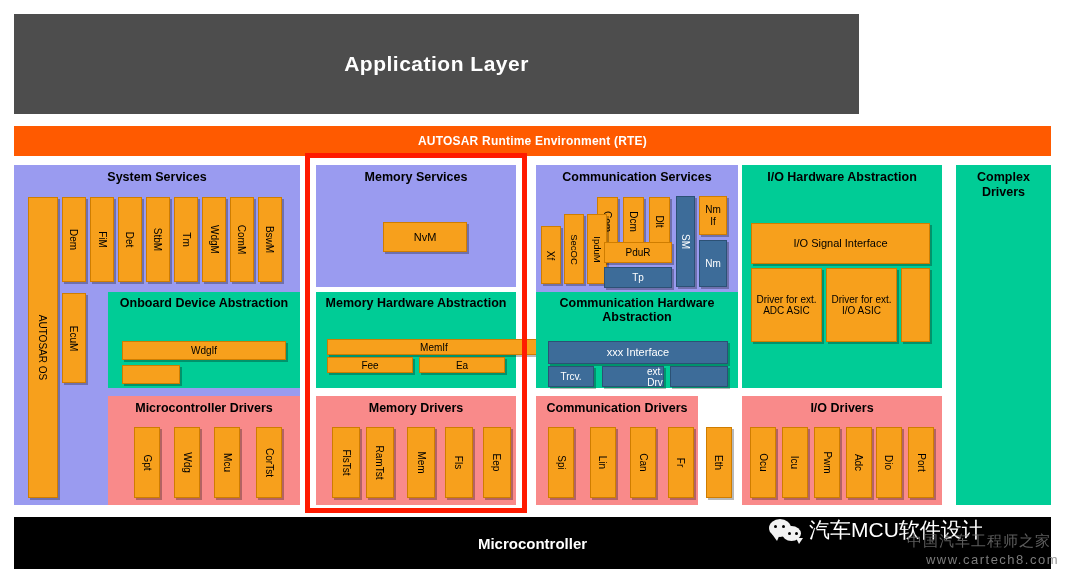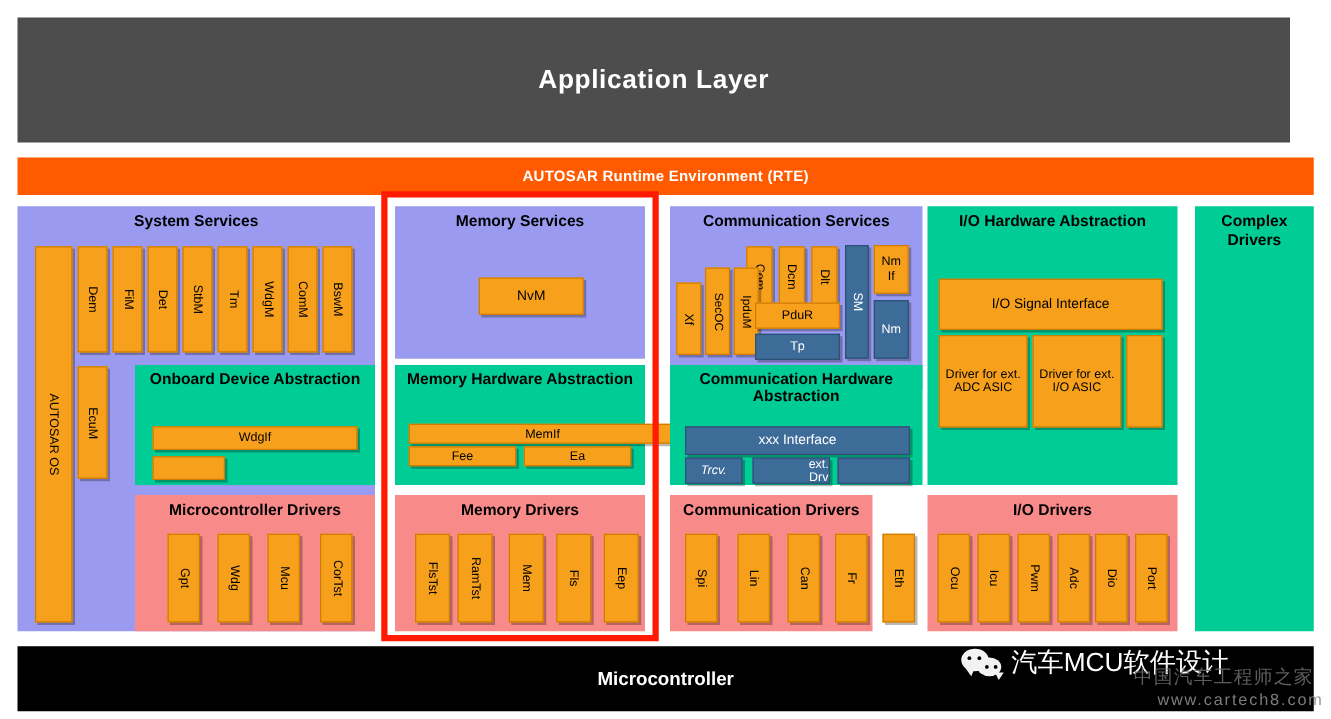--- a/index.html
+++ b/index.html
@@ -15,21 +15,21 @@
     width: 1065px;
     height: 575px;
     background: #ffffff;
     overflow: hidden;
   }
 
   
   .abs { position: absolute; box-sizing: border-box; }
 
   .app-layer {
-    left: 14px; top: 14px; width: 1018px; height: 100px;
+    left: 14px; top: 14px; width: 845px; height: 100px;
     background: #4d4d4d;
     display: flex; align-items: center; justify-content: center;
   }
   .app-layer-label {
     color: #ffffff; font-size: 21px; font-weight: bold; letter-spacing: .5px;
   }
 
   .rte {
     left: 14px; top: 126px; width: 1037px; height: 30px;
     background: #ff5a00;
@@ -290,21 +290,21 @@
   <div class="chip blue" style="left:699px; top:240px; width:28px; height:47px;">
     <span>Nm</span>
   </div>
 
   <div class="abs panel hwab" style="left:536px; top:292px; width:202px; height:96px;">
     <div class="panel-title two">Communication Hardware Abstraction</div>
   </div>
   <div class="chip blue" style="left:548px; top:341px; width:180px; height:23px; font-size:11px;">
     <span>xxx Interface</span>
   </div>
-  <div class="chip blue" style="left:548px; top:366px; width:46px; height:21px;font-style:italic;">
+  <div class="chip blue" style="left:548px; top:366px; width:46px; height:21px;">
     <span>Trcv.</span>
   </div>
   <div class="chip blue" style="left:602px; top:366px; width:62px; height:21px;padding-left:44px;">
     <span>ext. Drv</span>
   </div>
   <div class="chip blue" style="left:670px; top:366px; width:58px; height:21px;"></div>
 
   <div class="abs panel drv" style="left:536px; top:396px; width:162px; height:109px;">
     <div class="panel-title">Communication Drivers</div>
   </div>

